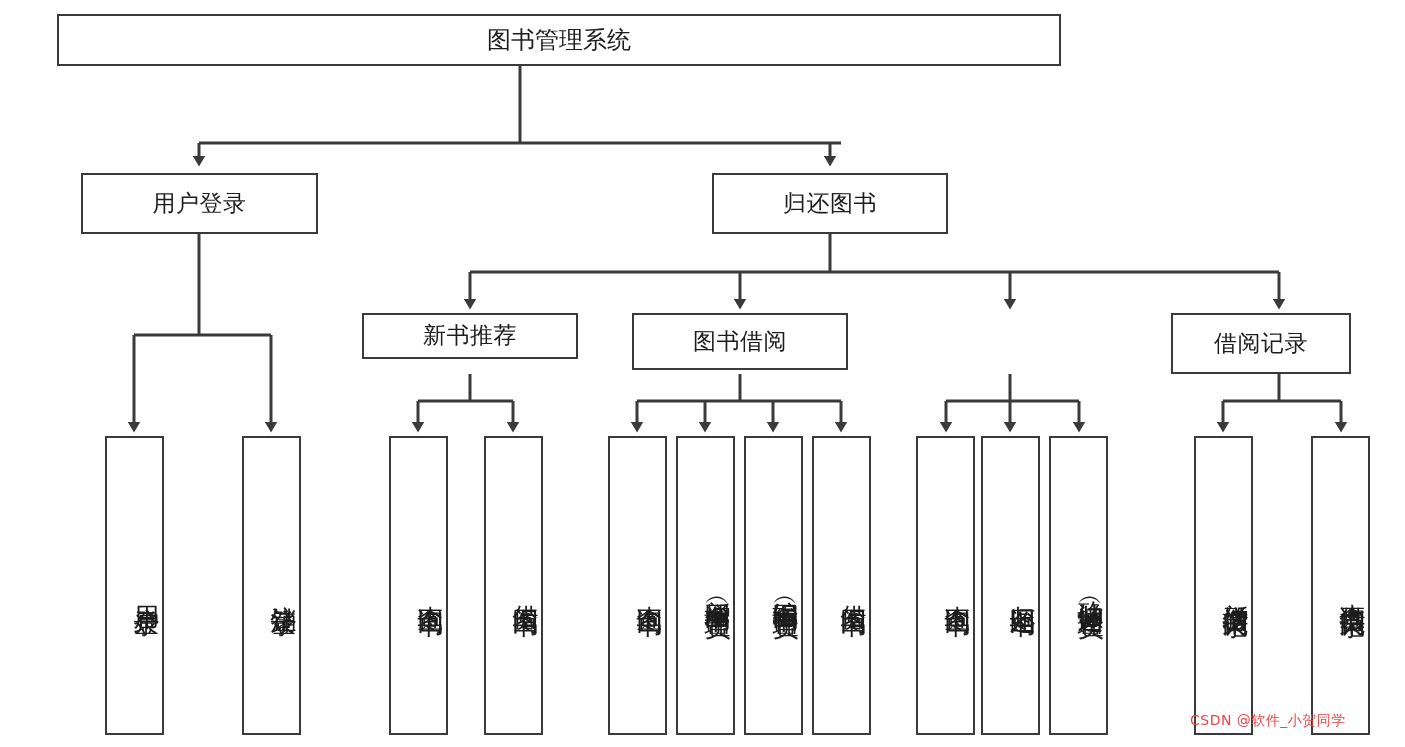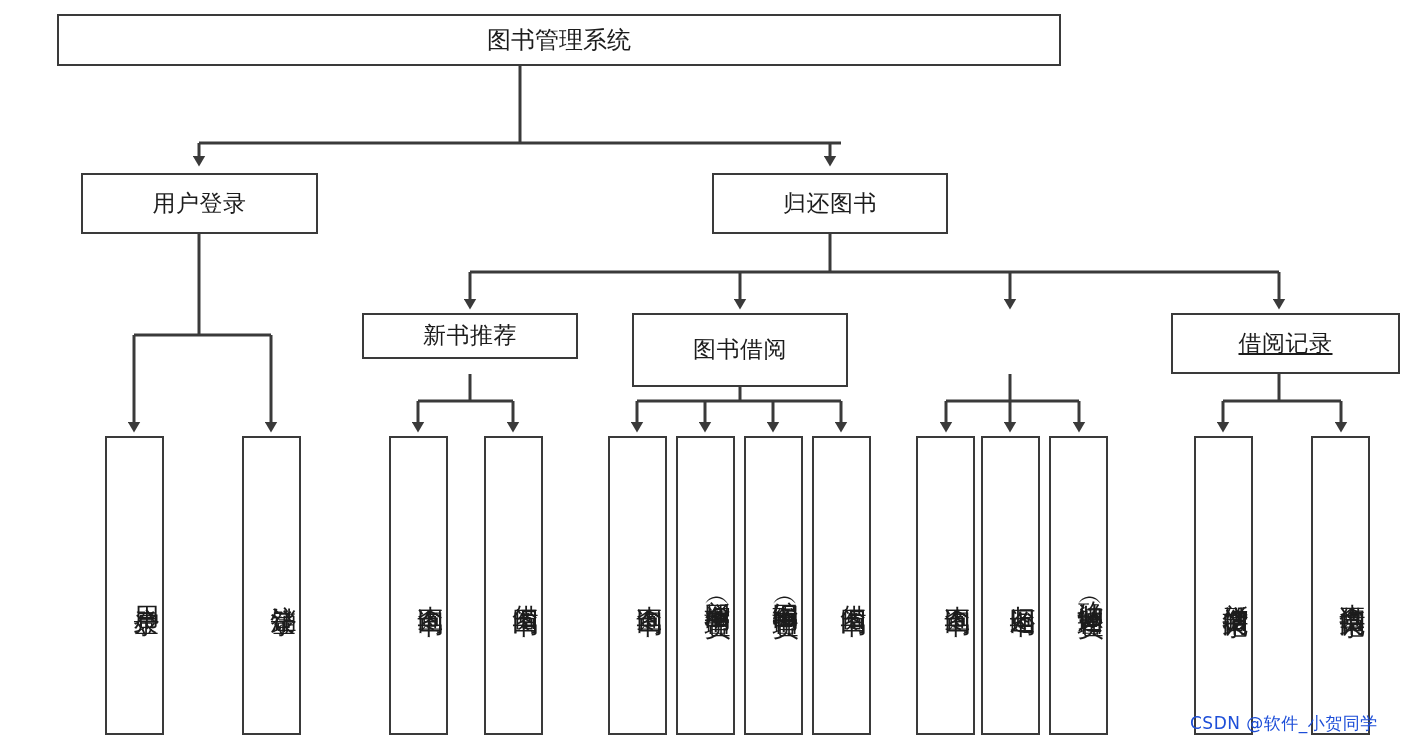--- a/index.html
+++ b/index.html
@@ -55,22 +55,22 @@
     justify-content: center;
     white-space: nowrap;
   }
   .node .label {
     display: block;
   }
   .watermark {
     position: absolute;
     left: 1190px;
     top: 712px;
-    font-size: 17px;
-    color: #1d4ed8;
+    font-size: 14px;
+    color: #ef4444;
     white-space: nowrap;
     letter-spacing: 0.5px;
     font-family: "DejaVu Sans", "Liberation Sans", sans-serif;
   }
 </style>
 </head>
 <body>
 
 <div id="canvas">
 
@@ -132,24 +132,24 @@
   <div class="node horiz" style="left:81px; top:173px; width:237px; height:61px;">
     <span class="label">用户登录</span>
   </div>
   <div class="node horiz" style="left:712px; top:173px; width:236px; height:61px;">
     <span class="label">归还图书</span>
   </div>
 
   <div class="node horiz" style="left:362px; top:313px; width:216px; height:46px;">
     <span class="label">新书推荐</span>
   </div>
-  <div class="node horiz" style="left:632px; top:313px; width:216px; height:74px;">
+  <div class="node horiz" style="left:632px; top:313px; width:216px; height:57px;">
     <span class="label">图书借阅</span>
   </div>
-  <div class="node horiz" style="left:1171px; top:313px; width:229px; height:61px;text-decoration:underline;">
+  <div class="node horiz" style="left:1171px; top:313px; width:180px; height:61px;">
     <span class="label">借阅记录</span>
   </div>
 
   <div class="node vert" style="left:105px; top:436px; width:59px; height:299px;">
     <span class="label">用户登录</span>
   </div>
   <div class="node vert" style="left:242px; top:436px; width:59px; height:299px;">
     <span class="label">注销登录</span>
   </div>
 

